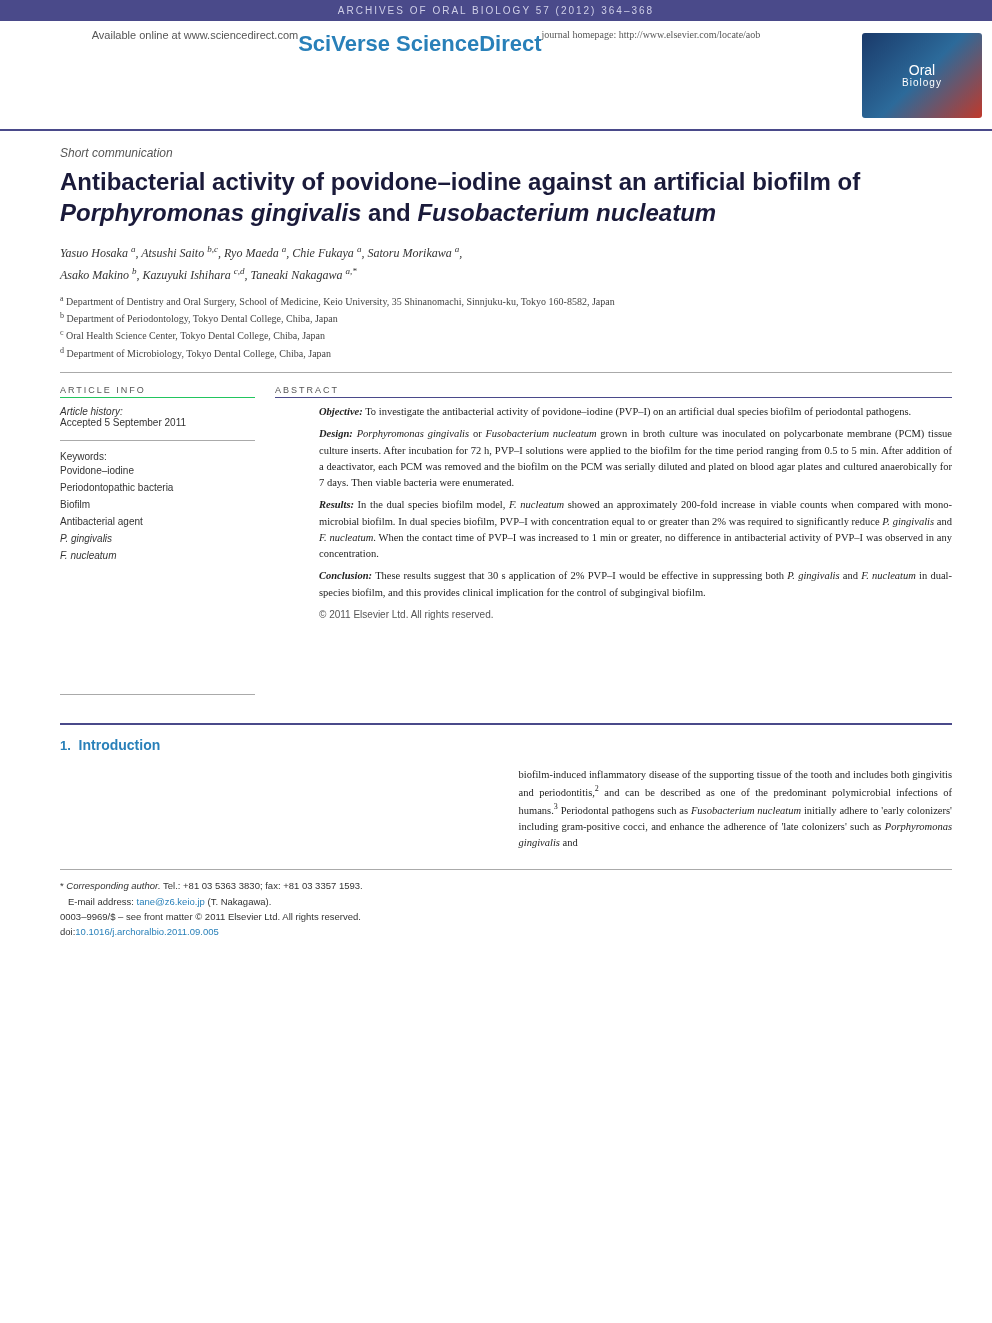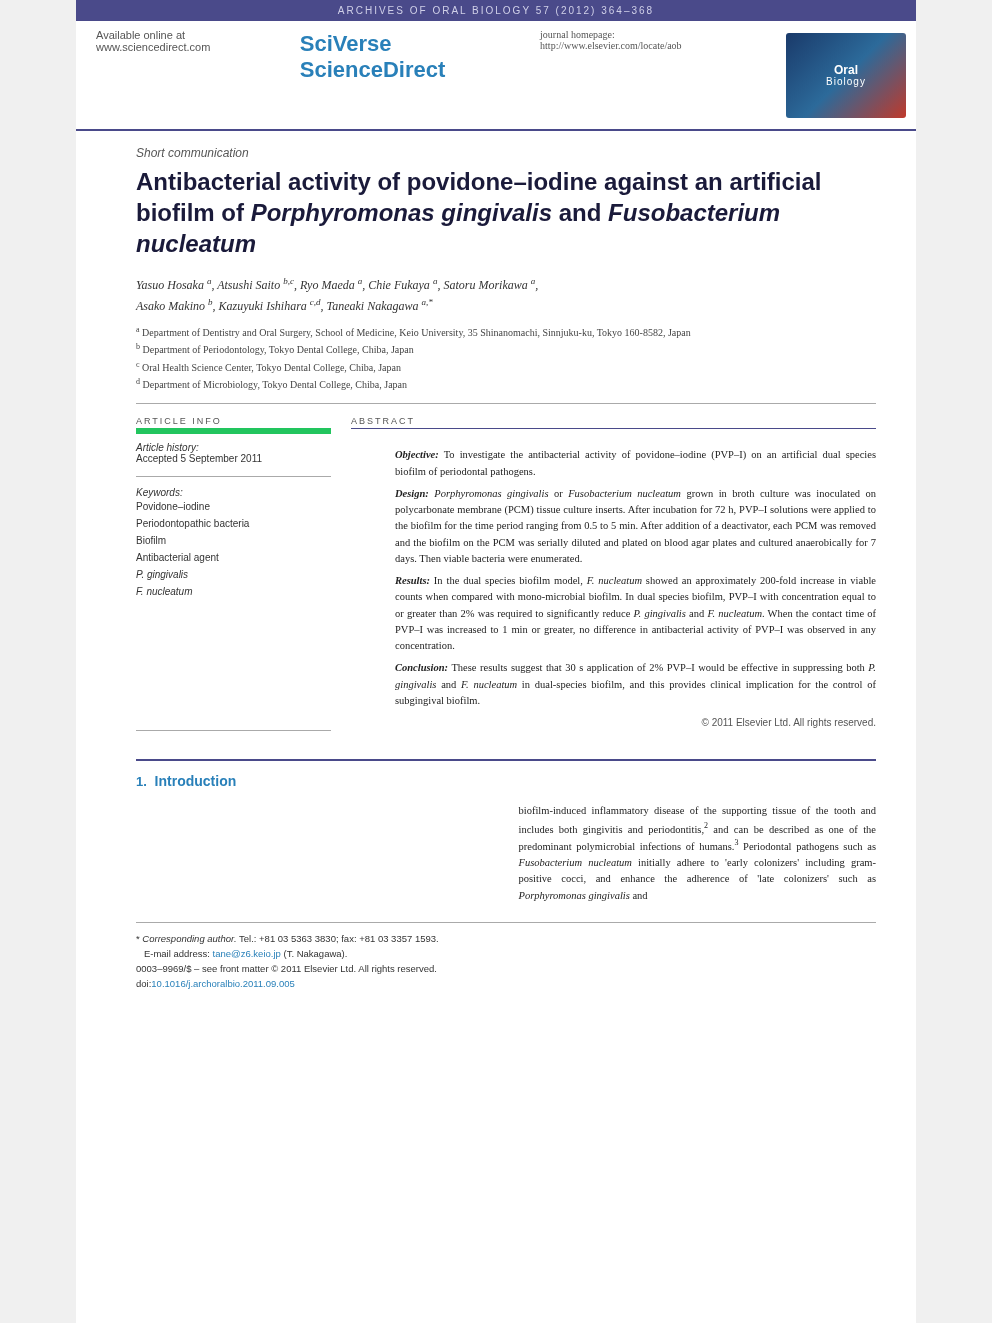--- a/index.html
+++ b/index.html
@@ -6,21 +6,21 @@
     body {
       background: #f0f0f0;
       font-family: 'Times New Roman', Times, serif;
       width: 992px;
       min-height: 1323px;
       display: flex;
       justify-content: center;
     }
     .page {
       background: #fff;
-      width: 840px;
+      width: 992px;
       min-height: 1323px;
       position: relative;
     }
     
     .top-banner {
       background: #4a4a8a;
       color: #d0d0e8;
       text-align: center;
       font-size: 10px;
       letter-spacing: 2px;
@@ -110,22 +110,22 @@
       justify-content: center;
       border-radius: 3px;
       color: #fff;
       font-size: 9px;
       font-family: Arial, sans-serif;
       text-align: center;
       position: relative;
       overflow: hidden;
     }
     .oral-bio-box .oral-text {
-      font-size: 12px;
-      font-weight: bold;
+      font-size: 14px;
+      font-weight: normal;
       line-height: 1;
     }
     .oral-bio-box .biology-text {
       font-size: 10px;
       letter-spacing: 1px;
     }
     
     .main-content {
       padding: 15px 40px 20px 60px;
     }
@@ -184,56 +184,55 @@
     .right-col {
       flex: 1;
     }
     .section-heading {
       font-size: 9px;
       letter-spacing: 2px;
       color: #555;
       font-family: Arial, sans-serif;
       text-transform: uppercase;
       margin-bottom: 4px;
-      border-bottom: 6px solid #22c55e;
+      border-bottom: 1px solid #22c55e;
       padding-bottom: 2px;
     }
     .article-history-label {
       font-size: 10px;
       font-style: italic;
       color: #333;
       font-family: Arial, sans-serif;
       margin-top: 8px;
     }
     .article-history-value {
       font-size: 10px;
       color: #333;
       font-family: Arial, sans-serif;
     }
     .keywords-label {
       font-size: 10px;
-      font-style: italic;
       color: #333;
       font-family: Arial, sans-serif;
       margin-top: 10px;
     }
     .keyword-item {
       font-size: 10px;
       color: #333;
       font-family: Arial, sans-serif;
       line-height: 1.7;
     }
     
     .abstract-heading {
       font-size: 9px;
       letter-spacing: 2px;
       color: #555;
       font-family: Arial, sans-serif;
       text-transform: uppercase;
-      margin-bottom: 18px;
+      margin-bottom: 6px;
       border-bottom: 1px solid #4a4a8a;
       padding-bottom: 2px;
     }
     .abstract-text {
       font-size: 10.5px;
       color: #222;
       line-height: 1.55;
       text-align: justify;
       margin-left: 44px;
     }
@@ -243,21 +242,20 @@
     .abstract-label {
       font-style: italic;
       font-weight: bold;
     }
     .abstract-italic {
       font-style: italic;
     }
     .copyright-line {
       font-size: 10px;
       color: #555;
-      text-align: right;
       margin-top: 6px;
       font-family: Arial, sans-serif;
     }
     
     .intro-section {
       margin-top: 18px;
       border-top: 2px solid #4a4a8a;
       padding-top: 12px;
     }
     .intro-two-col {

